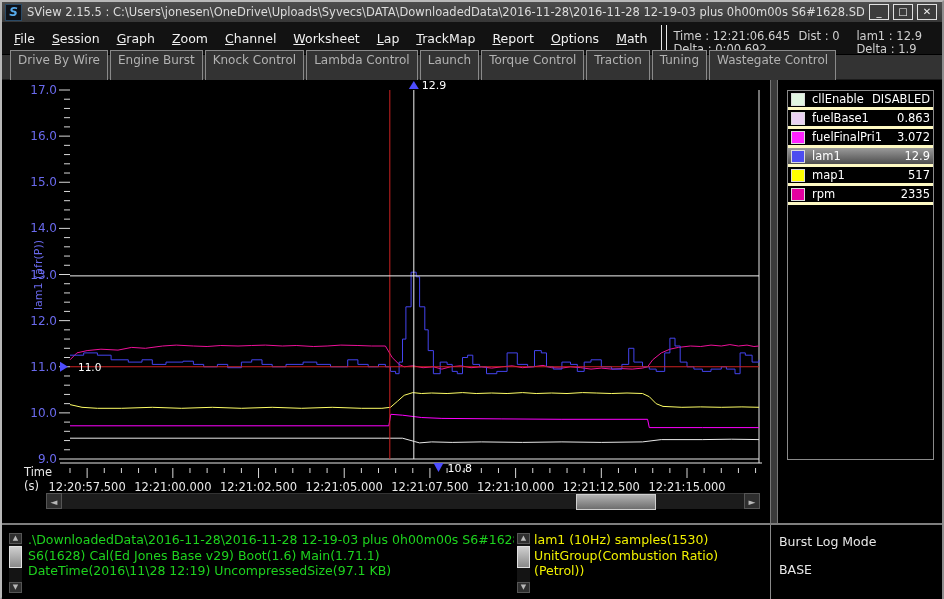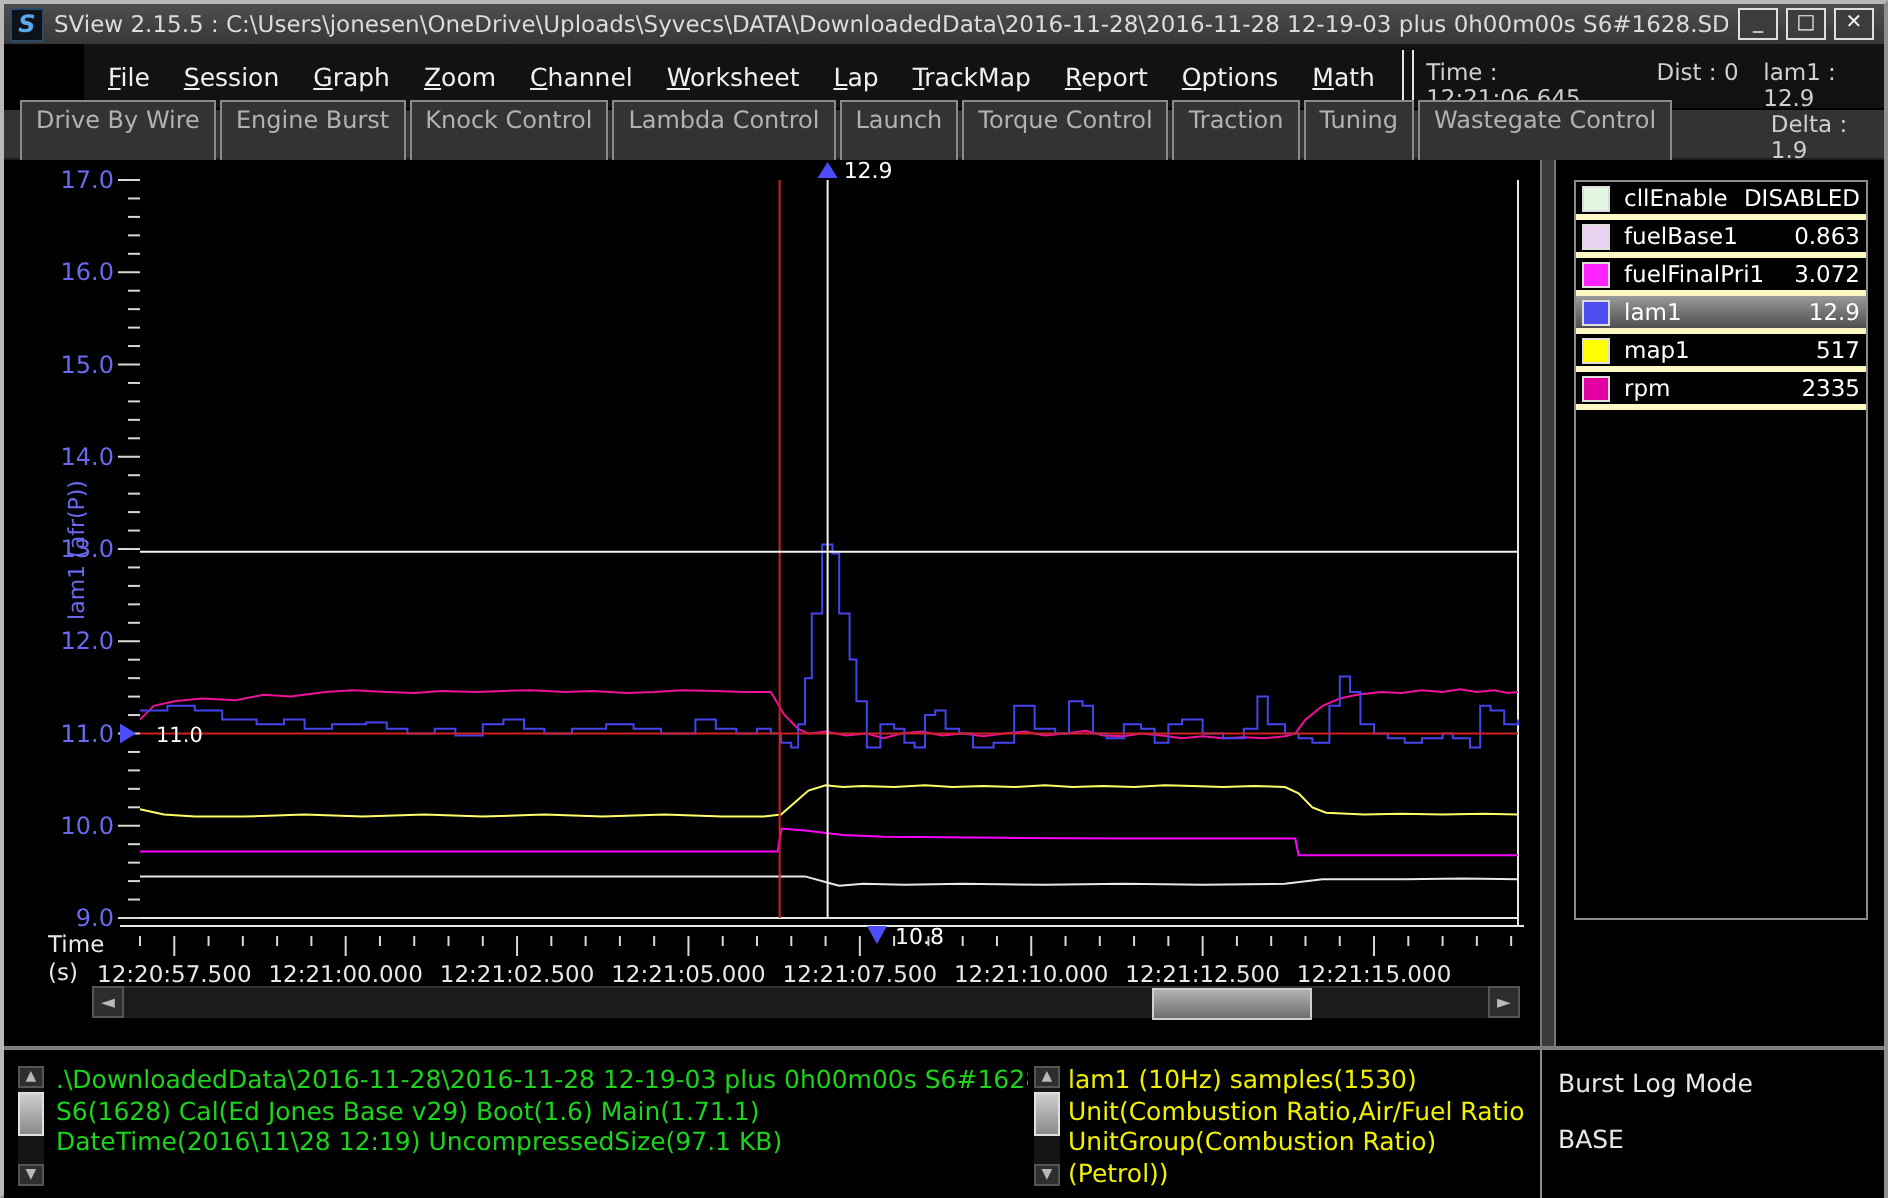--- a/index.html
+++ b/index.html
@@ -9,21 +9,21 @@
   
   .titlebar{height:20px;background:linear-gradient(#4e4e4e,#373737);display:flex;align-items:center;
     padding:0 3px;gap:5px;}
   .app-icon{width:15px;height:15px;background:#0d1118;color:#56aaec;border:1px solid #2a4a66;
     font-size:12px;font-weight:bold;font-style:italic;line-height:14px;text-align:center;flex:0 0 auto;}
   .title-text{color:#dcdcdc;font-size:11.5px;white-space:nowrap;overflow:hidden;flex:1 1 auto;}
   .win-btns{display:flex;gap:4px;flex:0 0 auto;margin-right:2px;}
   .wbtn{width:18px;height:14px;border:1px solid #e0e0e0;color:#f0f0f0;font-size:10px;line-height:13px;
     text-align:center;background:#3c3c3c;}
   
-  .menubar{height:32px;background:#121212;display:flex;align-items:stretch;border-bottom:1px solid #000;margin-left:40px;}
+  .menubar{height:32px;background:#121212;display:flex;align-items:stretch;border-bottom:1px solid #000;}
   .menu-items{display:flex;align-items:center;gap:17px;padding-left:12px;flex:0 0 auto;}
   .menu-item{color:#f0f0f0;font-size:12.5px;white-space:nowrap;cursor:default;}
   .menu-sep{width:4px;border-left:1px solid #e8e8e8;border-right:1px solid #e8e8e8;margin:3px 6px 3px 14px;}
   .cursor-info{flex:1 1 auto;color:#cfcfcf;font-size:11.5px;padding-top:8px;}
   .ci-row{display:flex;line-height:13px;}
   .ci-c1{width:125px;} .ci-c2{width:58px;}
   
   .tabbar{height:24px;background:#333;display:flex;align-items:center;gap:2px;padding-left:8px;
     border-bottom:1px solid #1c1c1c;}
   .tab{border:1px solid #8a8a8a;color:#b2b2b2;background:#333;font-size:12px;padding:2px 7px 17px;
@@ -309,21 +309,20 @@
     <div class="fpanel mid">
       <div class="mini-scroll">
         <div class="ms-arrow">▲</div>
         <div class="ms-track">
             <div class="ms-thumb"></div>
           </div>
         <div class="ms-arrow">▼</div>
       </div>
       <div class="flines yellow" id="channel-info-lines">
           <div>lam1 (10Hz) samples(1530)</div>
-          <div>Unit(Combustion Ratio,Air/Fuel Ratio</div>
           <div>UnitGroup(Combustion Ratio)</div>
           <div>(Petrol))</div>
         </div>
     </div>
     <div class="fpanel right">
       <div class="mode-title">Burst Log Mode</div>
       <div class="mode-value">BASE</div>
     </div>
   </div>
 

